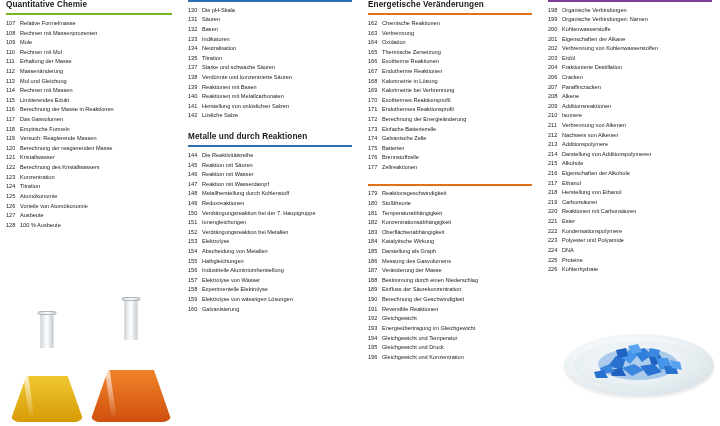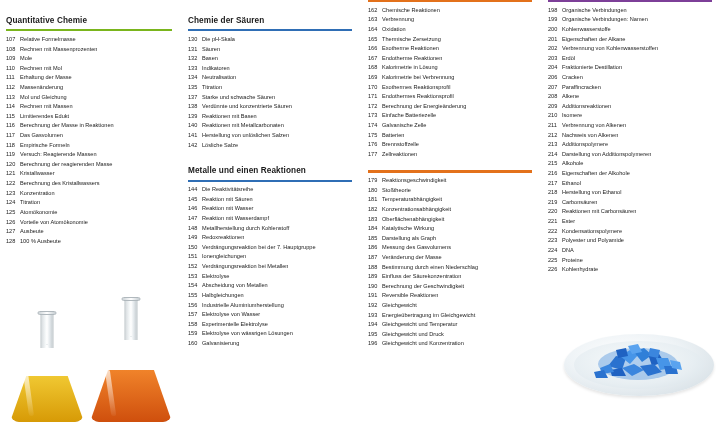--- a/index.html
+++ b/index.html
@@ -26,21 +26,21 @@
     width: 180px;
     padding: 0 8px 0 8px;
     position: relative;
   }
   .col-1 { padding-left: 6px; }
   .section-title {
     font-size: 8.2px;
     font-weight: bold;
     color: #1a1a1a;
     line-height: 1.25;
-    margin: 16px 0 3px 0;
+    margin: 0 0 3px 0;
     letter-spacing: 0.1px;
   }
   .rule {
     height: 2.2px;
     width: 100%;
     margin-bottom: 3.5px;
   }
   .rule-green { background: #7ab51d; }
   .rule-blue  { background: #2f6eb5; }
   .rule-orange{ background: #e3711b; }
@@ -277,21 +277,20 @@
             <div class="cone"></div>
             <div class="liquid" style="height:52px; background:linear-gradient(180deg,#f0832a,#cf4f0d);"></div>
             <div class="shine"></div>
           </div>
         </div>
       </div>
     </div>
 
     <div class="col">
       <div class="section">
-        <div class="section-title">Chemie der Säuren</div>
         <div class="rule rule-blue"></div>
         <div class="entries">
           <div class="entry">
               <span class="num">130</span>
               <span class="txt">Die pH-Skala</span>
             </div>
           <div class="entry">
               <span class="num">131</span>
               <span class="txt">Säuren</span>
             </div>
@@ -332,21 +331,21 @@
               <span class="txt">Herstellung von unlöslichen Salzen</span>
             </div>
           <div class="entry">
               <span class="num">142</span>
               <span class="txt">Lösliche Salze</span>
             </div>
         </div>
       </div>
 
       <div class="section">
-        <div class="section-title">Metalle und einen Reaktionen</div>
+        <div class="section-title">Metalle und durch Reaktionen</div>
         <div class="rule rule-blue"></div>
         <div class="entries">
           <div class="entry">
               <span class="num">144</span>
               <span class="txt">Die Reaktivitätsreihe</span>
             </div>
           <div class="entry">
               <span class="num">145</span>
               <span class="txt">Reaktion mit Säuren</span>
             </div>
@@ -409,20 +408,21 @@
           <div class="entry">
               <span class="num">160</span>
               <span class="txt">Galvanisierung</span>
             </div>
         </div>
       </div>
     </div>
 
     <div class="col">
       <div class="section">
+        <div class="section-title">Energetische Veränderungen</div>
         <div class="rule rule-orange"></div>
         <div class="entries">
           <div class="entry">
               <span class="num">162</span>
               <span class="txt">Chemische Reaktionen</span>
             </div>
           <div class="entry">
               <span class="num">163</span>
               <span class="txt">Verbrennung</span>
             </div>

